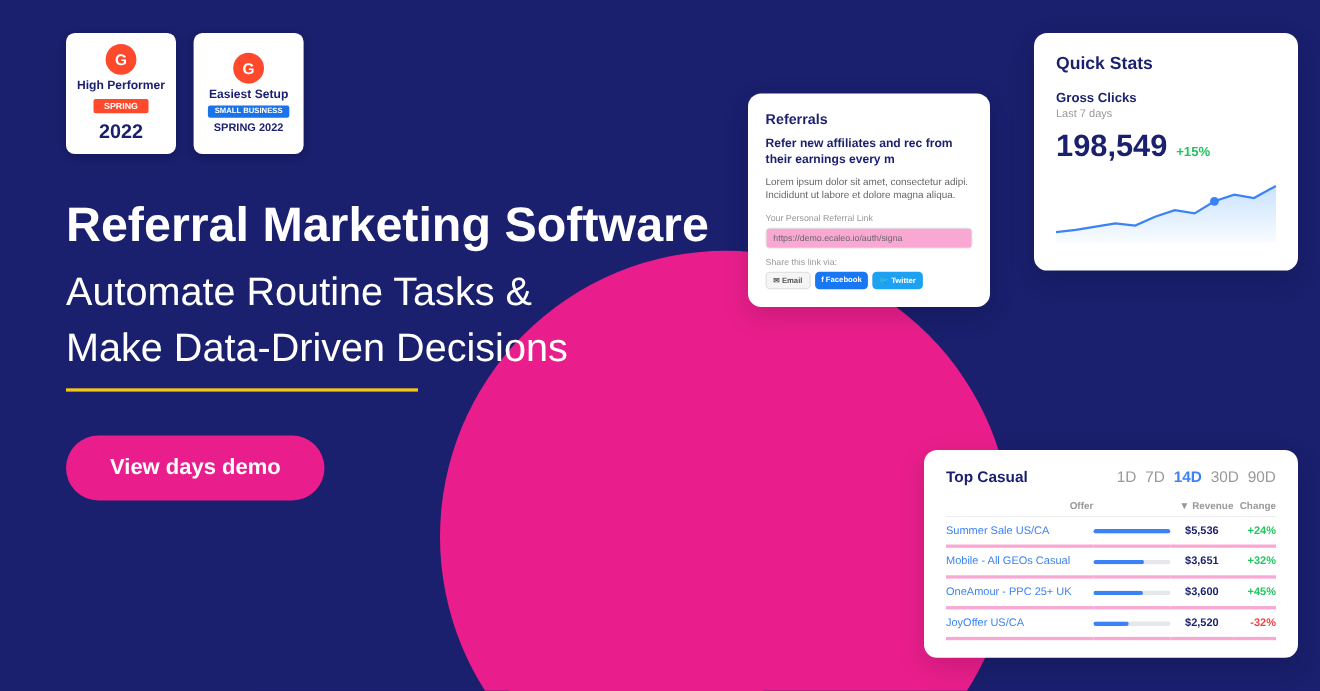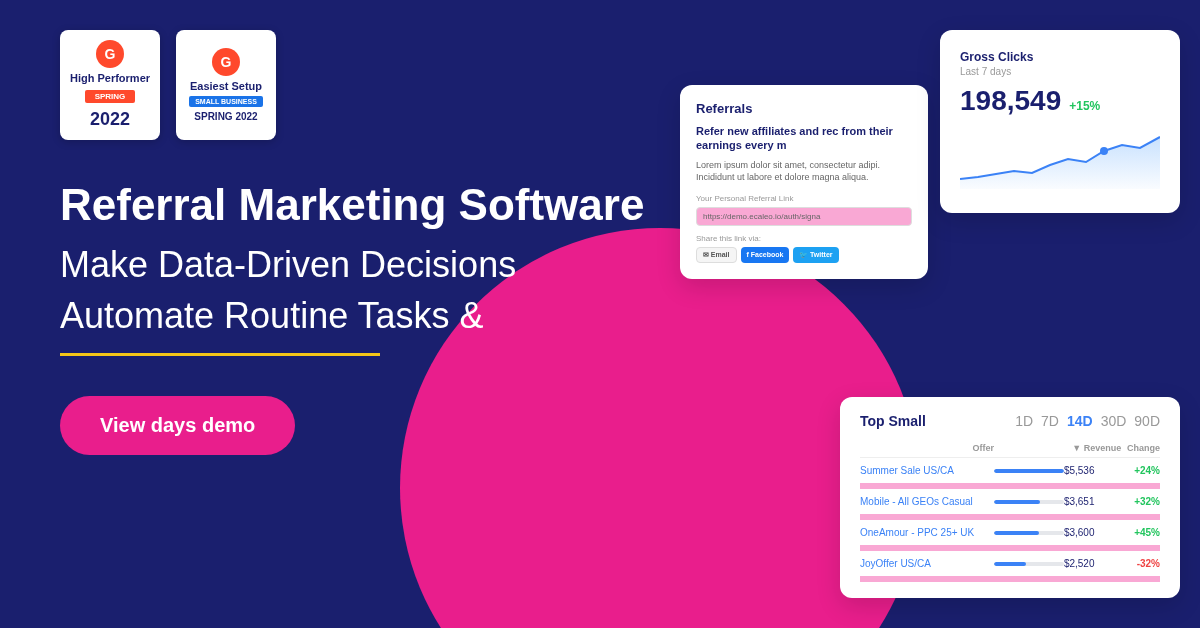--- a/index.html
+++ b/index.html
@@ -174,21 +174,21 @@
       width: 560px;
       height: 100%;
       z-index: 3;
     }
 
     
     .card-referrals {
       position: absolute;
       top: 85px;
       left: 40px;
-      width: 248px;
+      width: 220px;
       background: white;
       border-radius: 12px;
       padding: 16px;
       box-shadow: 0 8px 24px rgba(0,0,0,0.15);
       z-index: 4;
     }
 
     .card-referrals-title {
       font-size: 13px;
       font-weight: 700;
@@ -381,32 +381,32 @@
       border-bottom: 1px solid #eee;
     }
 
     .offers-table th.right {
       text-align: right;
     }
 
     .offers-table td {
       font-size: 10px;
       padding: 7px 0;
-      border-bottom: 6px solid #f9a8d4;
+      border-bottom: 3px solid #f9a8d4;
     }
 
     .offer-name {
       color: #3b82f6;
       font-weight: 500;
     }
 
     .offer-revenue {
-      text-align: left;
-      color: #1a1f6e;
-      font-weight: 400;
+      text-align: center;
+      color: #1a1f6e;
+      font-weight: 700;
     }
 
     .offer-bar-cell {
       width: 70px;
       padding-right: 8px;
     }
 
     .offer-bar-bg {
       height: 4px;
       background: #e5e7eb;
@@ -448,22 +448,22 @@
       </div>
       <div class="badge">
         <div class="badge-g2-logo">G</div>
         <div class="badge-title">Easiest Setup</div>
         <div class="badge-ribbon-blue">Small Business</div>
         <div class="badge-year-small" style="font-size:10px; font-weight:700; color:#1a1f6e; margin-top:2px;"><span>SPRING</span> <span>2022</span></div>
       </div>
     </div>
 
     <div class="main-headline">Referral Marketing Software</div>
+    <div class="sub-headline">Automate Routine Tasks &amp;</div>
     <div class="sub-headline">Make Data-Driven Decisions</div>
-    <div class="sub-headline">Automate Routine Tasks &amp;</div>
     <div class="yellow-line"></div>
 
     <button class="demo-button">View days demo</button>
 
   </div>
 
   <div class="right-panel">
 
     <div class="card-referrals">
       <div class="card-referrals-title">Referrals</div>
@@ -473,20 +473,21 @@
       <div class="card-referrals-link">https://demo.ecaleo.io/auth/signa</div>
       <div class="card-referrals-share-label">Share this link via:</div>
       <div class="share-buttons">
         <div class="share-btn share-btn-email">✉ Email</div>
         <div class="share-btn share-btn-fb">f Facebook</div>
         <div class="share-btn share-btn-tw">🐦 Twitter</div>
       </div>
     </div>
 
     <div class="card-stats">
+      <div class="card-stats-title">Quick Stats</div>
       <div class="card-stats-metric-label">Gross Clicks</div>
       <div class="card-stats-metric-sub">Last 7 days</div>
       <div class="card-stats-value-row">
         <span class="card-stats-value">198,549</span>
         <span class="card-stats-change">+15%</span>
       </div>
       <svg class="mini-chart" viewBox="0 0 200 60" preserveAspectRatio="none">
         <defs>
           <linearGradient id="chartGrad" x1="0" y1="0" x2="0" y2="1">
             <stop offset="0%" stop-color="#93c5fd" stop-opacity="0.5"></stop>
@@ -494,21 +495,21 @@
           </linearGradient>
         </defs>
         <path d="M0,50 L18,48 L36,45 L54,42 L72,44 L90,36 L108,30 L126,33 L144,22 L162,16 L180,19 L200,8 L200,60 L0,60 Z" fill="url(#chartGrad)"></path>
         <path d="M0,50 L18,48 L36,45 L54,42 L72,44 L90,36 L108,30 L126,33 L144,22 L162,16 L180,19 L200,8" fill="none" stroke="#3b82f6" stroke-width="2"></path>
         <circle cx="144" cy="22" r="4" fill="#3b82f6"></circle>
       </svg>
     </div>
 
     <div class="card-offers">
       <div class="card-offers-header">
-        <div class="card-offers-title">Top Small</div>
+        <div class="card-offers-title">Top Casual</div>
         <div class="period-tabs">
           <span class="period-tab">1D</span>
           <span class="period-tab">7D</span>
           <span class="period-tab active">14D</span>
           <span class="period-tab">30D</span>
           <span class="period-tab">90D</span>
         </div>
       </div>
       <table class="offers-table">
         <thead>

